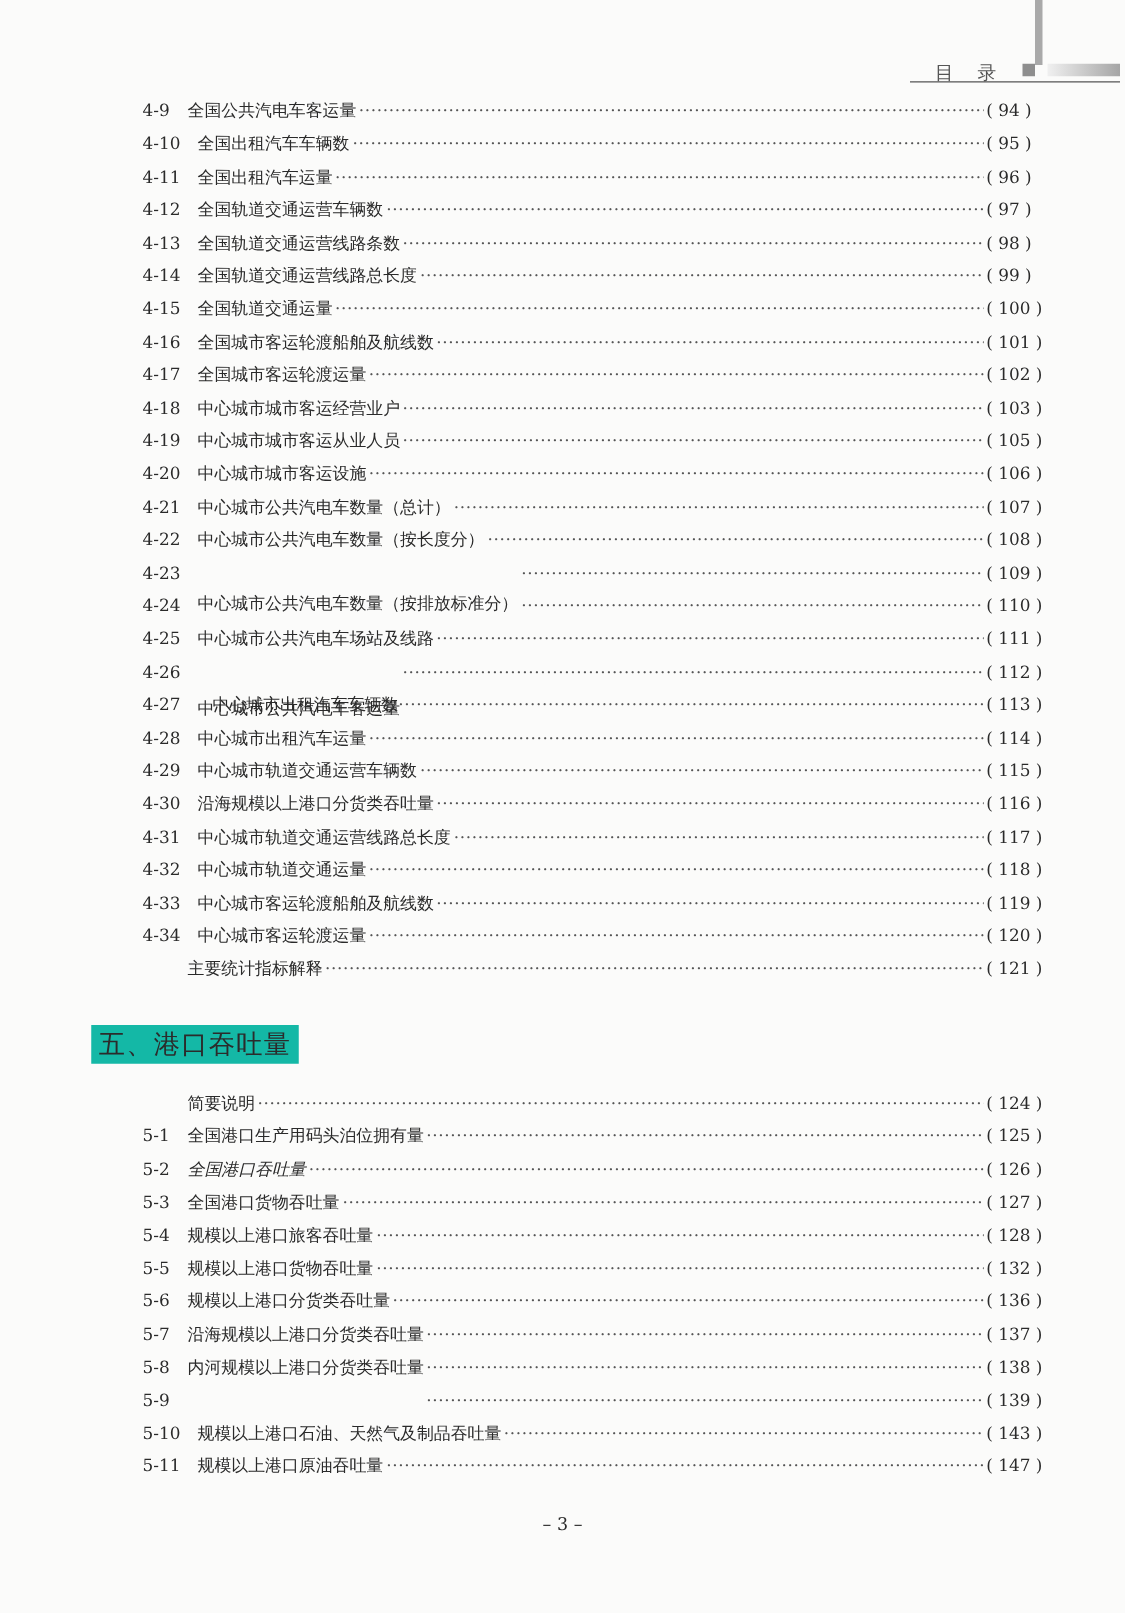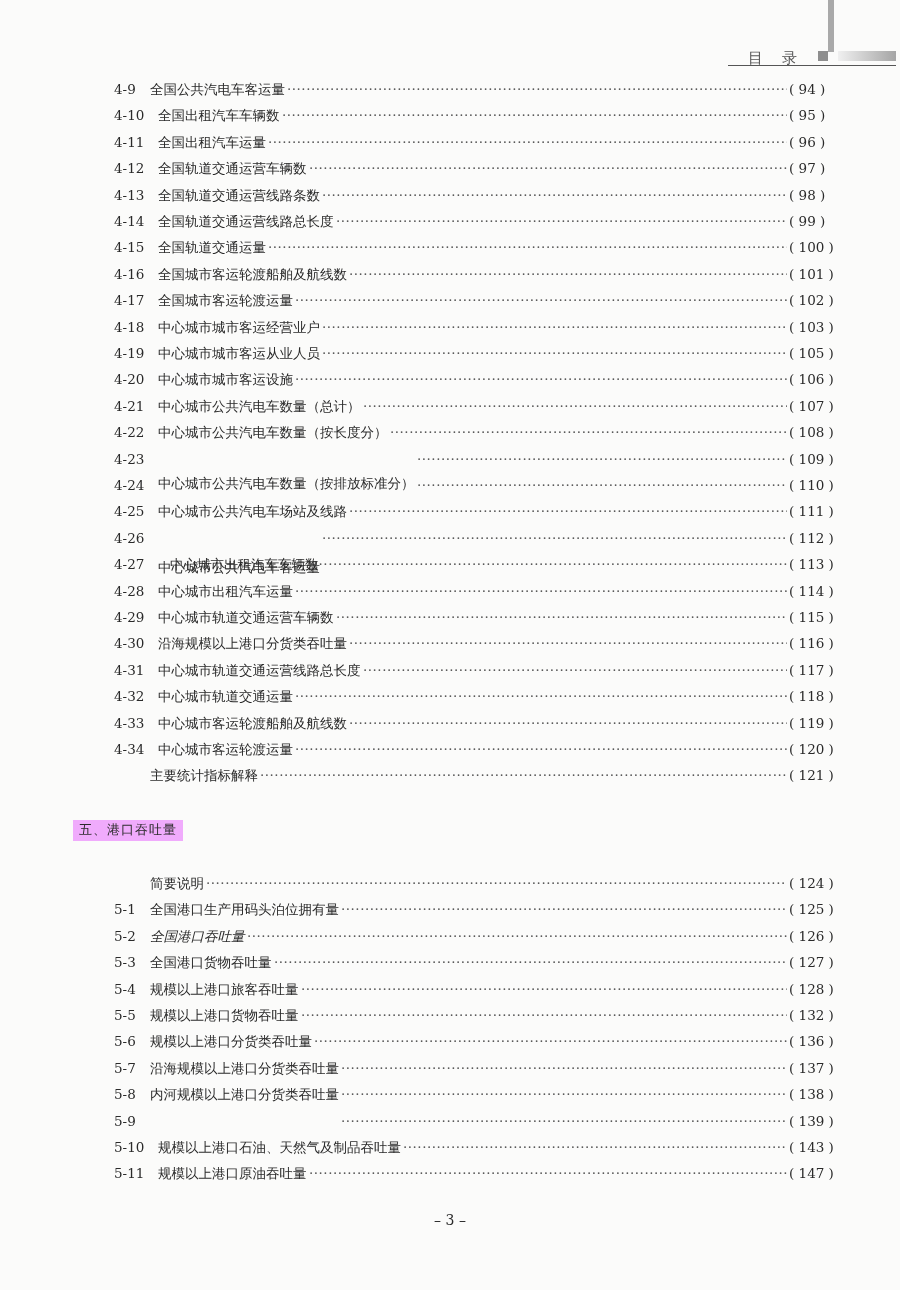--- a/index.html
+++ b/index.html
@@ -16,21 +16,21 @@
 
   .toc { position: absolute; left: 0; width: 900px; }
   .row { position: absolute; left: 0; width: 900px; height: 26px; font-size: 13.5px; line-height: 26px; }
   .row .num { position: absolute; left: 114px; white-space: nowrap; }
   .row .label { position: absolute; white-space: nowrap; display: flex; align-items: baseline; }
   .row .dots { position: absolute; top: 0; height: 26px; overflow: hidden; white-space: nowrap; letter-spacing: 0.5px; color: #555; }
   .row .page { position: absolute; left: 789px; white-space: nowrap; }
 
   .section-heading {
     position: absolute; left: 73px; top: 820px; padding: 1px 6px 2px 6px;
-    background: #f0abfc; font-size: 13px; font-family: "DejaVu Sans", sans-serif; color: #2b2b2b;
+    background: #14b8a6; font-size: 21px; font-family: "DejaVu Sans", sans-serif; color: #2b2b2b;
     letter-spacing: 1px;
   }
   .footer { position: absolute; left: 0; top: 1212px; width: 900px; text-align: center; font-size: 14px; }
 </style>
 </head>
 <body>
 
 <div class="header">
   <div class="vbar"></div>
   <div class="title">目录</div>

